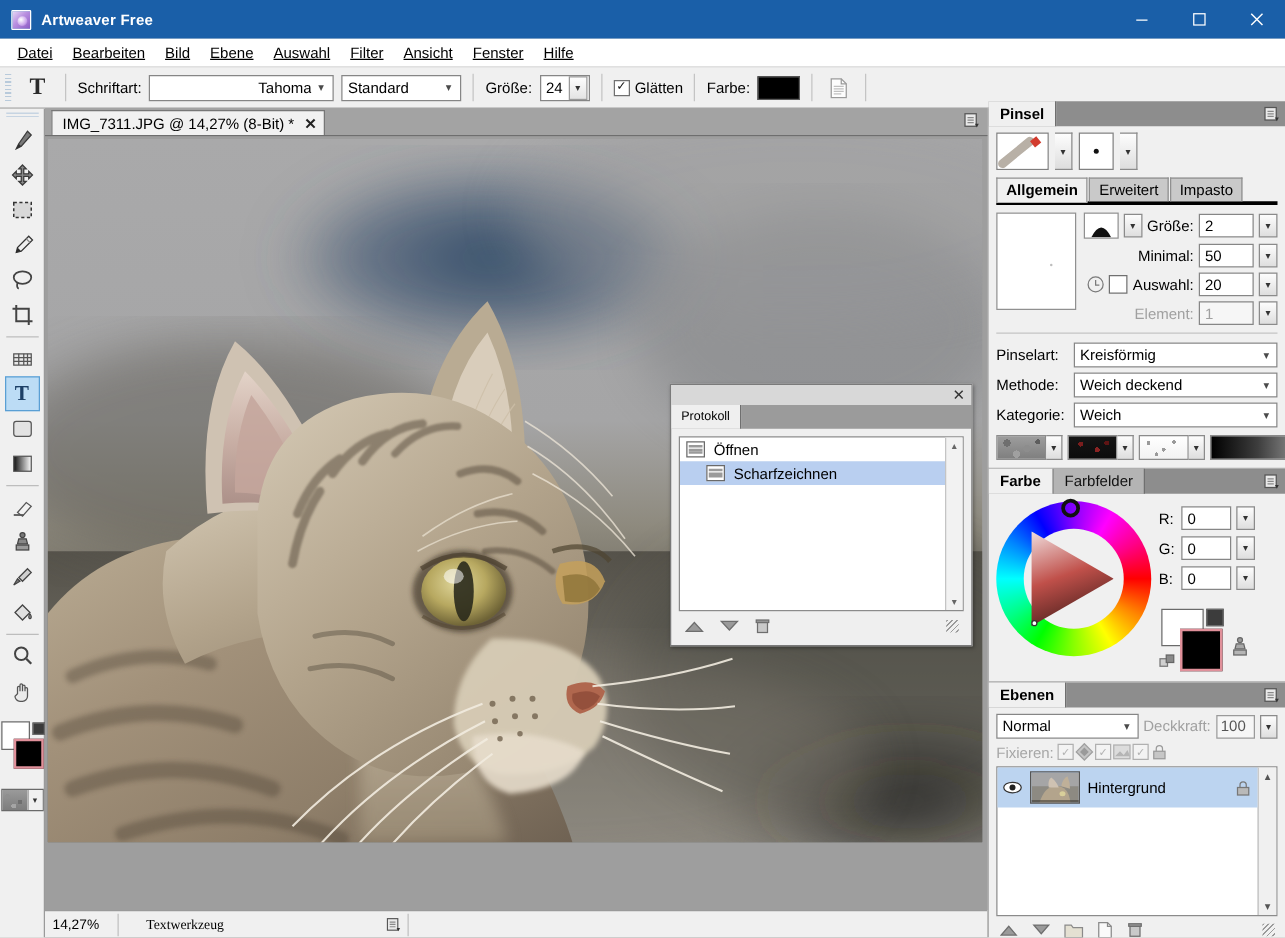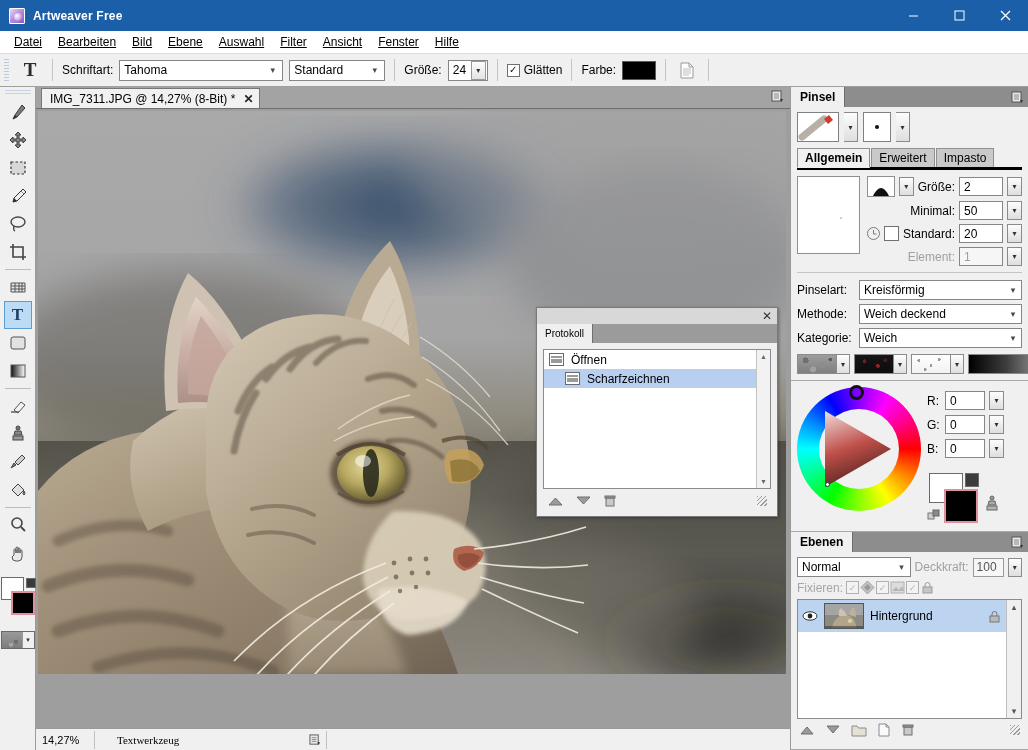--- a/index.html
+++ b/index.html
@@ -491,21 +491,21 @@
     <div class="menu-item"><u>Ansicht</u></div>
     <div class="menu-item"><u>Fenster</u></div>
     <div class="menu-item"><u>Hilfe</u></div>
   </div>
 
   <div class="optionsbar">
     <div class="grip"></div>
     <div class="tool-glyph-T">T</div>
     <div class="opt-sep"></div>
     <div class="opt-label">Schriftart:</div>
-    <div class="ctl-select" style="width:164px;">
+    <div class="ctl-select" style="width:148px;text-align:right;">
       <span class="val">Tahoma</span>
       <span class="arrow">▾</span>
     </div>
     <div class="ctl-select" style="width:96px;">
       <span class="val">Standard</span>
       <span class="arrow">▾</span>
     </div>
     <div class="opt-sep"></div>
     <div class="opt-label">Größe:</div>
     <div class="ctl-spin">
@@ -961,21 +961,21 @@
               </div>
 
               <div class="row">
                 <div class="clock-chk">
                   <svg width="15" height="15" viewBox="0 0 15 15">
                       <circle cx="7.5" cy="7.5" r="6" fill="none" stroke="#7a7a7a"></circle>
                       <path d="M7.5 4 v4 h3" fill="none" stroke="#7a7a7a"></path>
                     </svg>
                   <span class="sq-chk"></span>
                 </div>
-                <span class="lbl">Standard:</span>
+                <span class="lbl">Auswahl:</span>
                 <div class="num-field">
                   <span>20</span>
                 </div>
                 <div class="num-drop">▾</div>
               </div>
 
               <div class="row">
                 <span class="lbl dim">Element:</span>
                 <div class="num-field dim">
                   <span>1</span>
@@ -1040,20 +1040,40 @@
             <div class="sw-item">
               <div class="sw-thumb wide" style="background: linear-gradient(to right,#000000 0%,#3d3d3d 35%,#9a9a9a 70%,#ffffff 100%);"></div>
 
             </div>
           </div>
 
         </div>
       </div>
 
       <div class="panel">
+        <div class="panel-tabs">
+          <div class="ptab">
+            <span>Farbe</span>
+          </div>
+          <div class="ptab inactive">
+            <span>Farbfelder</span>
+          </div>
+          <div class="ptab-filler"></div>
+          <div class="panel-menu-icon">
+            <svg width="13" height="13" viewBox="0 0 13 13">
+                <rect x="1" y="1" width="9" height="10" fill="#e9e9e9" stroke="#555"></rect>
+                <g stroke="#888">
+                  <line x1="3" y1="4" x2="8" y2="4"></line>
+                  <line x1="3" y1="6" x2="8" y2="6"></line>
+                  <line x1="3" y1="8" x2="8" y2="8"></line>
+                </g>
+                <path d="M9 9 l3 0 -1.5 3 z" fill="#333"></path>
+              </svg>
+          </div>
+        </div>
         <div class="color-body">
           <div class="wheel-wrap">
             <div class="wheel"></div>
             <div class="wheel-hole"></div>
             <div class="tri-shade"></div>
             <div class="hue-marker"></div>
             <div class="tri-marker"></div>
           </div>
           <div class="rgb-col">
             <div class="rgb-row">

